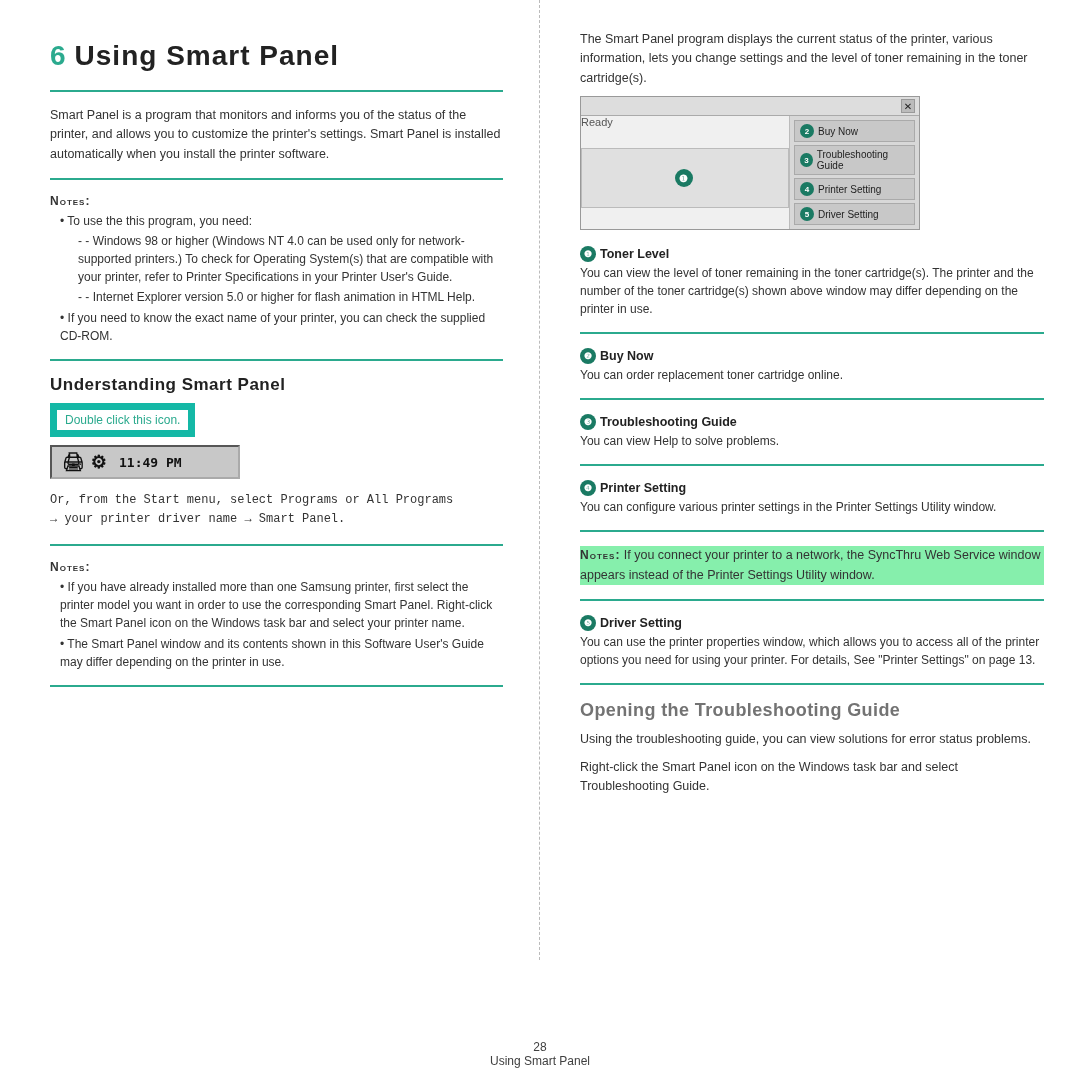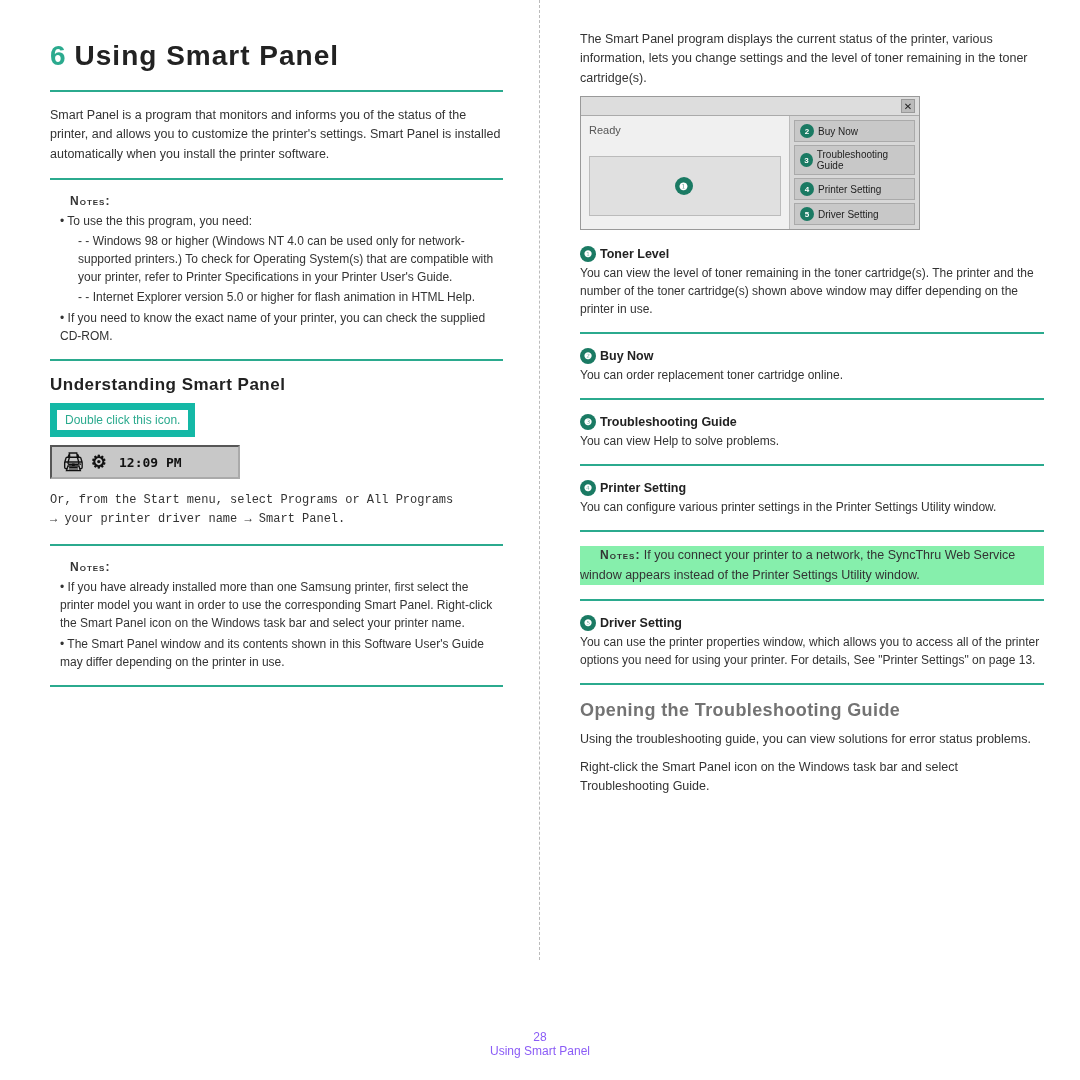--- a/index.html
+++ b/index.html
@@ -49,21 +49,20 @@
       color: #333;
       margin-bottom: 8px;
     }
     .notes-label {
       font-size: 12px;
       font-variant: small-caps;
       font-weight: bold;
       color: #333;
       margin-bottom: 4px;
       letter-spacing: 1px;
-      margin-left: 20px;
     }
     .notes-list {
       list-style: none;
       padding: 0;
       margin-bottom: 8px;
     }
     .notes-list > li {
       font-size: 12px;
       color: #333;
       margin-bottom: 3px;
@@ -154,21 +153,20 @@
       justify-content: center;
       font-size: 10px;
       cursor: pointer;
     }
     .sp-body {
       display: flex;
       background: #f0f0f0;
     }
     .sp-left {
       flex: 1;
-      padding: 8px;
       font-size: 11px;
       color: #555;
     }
     .sp-status {
       font-size: 11px;
       color: #555;
       margin-bottom: 20px;
     }
     .sp-toner-area {
       background: #e0e0e0;
@@ -257,26 +255,26 @@
     .right-section-title {
       font-size: 18px;
       font-weight: bold;
       letter-spacing: 0.4px;
       color: #737373;
       margin: 10px 0 8px 0;
       line-height: 1.3;
     }
     .page-footer {
       position: absolute;
-      bottom: 22px;
+      bottom: 12px;
       left: 0;
       width: 1080px;
       text-align: center;
       font-size: 12px;
-      color: #8b5cf6;
+      color: #404040;
     }
     .right-notes-box {
       background: #86efac;
       border-left: none;
       margin: 8px 0 10px 0;
       font-size: 12px;
       color: #333;
       line-height: 1.5;
     }
   </style>
@@ -307,21 +305,21 @@
     <hr class="section-divider">
 
     <div class="section-title">Understanding Smart Panel</div>
 
     <div class="double-click-box">Double click this icon.</div>
 
     
     <div class="taskbar-mock">
       <span class="taskbar-icon">🖨</span>
       <span class="taskbar-icon">⚙</span>
-      <span class="taskbar-time">12:09 PM</span>
+      <span class="taskbar-time">11:49 PM</span>
     </div>
 
     <p class="from-start-text">Or, from the Start menu, select Programs or All Programs<br>→ your printer driver name → Smart Panel.</p>
 
     <hr class="section-divider">
 
     <div class="notes-label">Notes:</div>
     <ul class="notes-list">
       <li>If you have already installed more than one Samsung printer, first select the printer model you want in order to use the corresponding Smart Panel. Right-click the Smart Panel icon on the Windows task bar and select your printer name.</li>
       <li>The Smart Panel window and its contents shown in this Software User's Guide may differ depending on the printer in use.</li>

